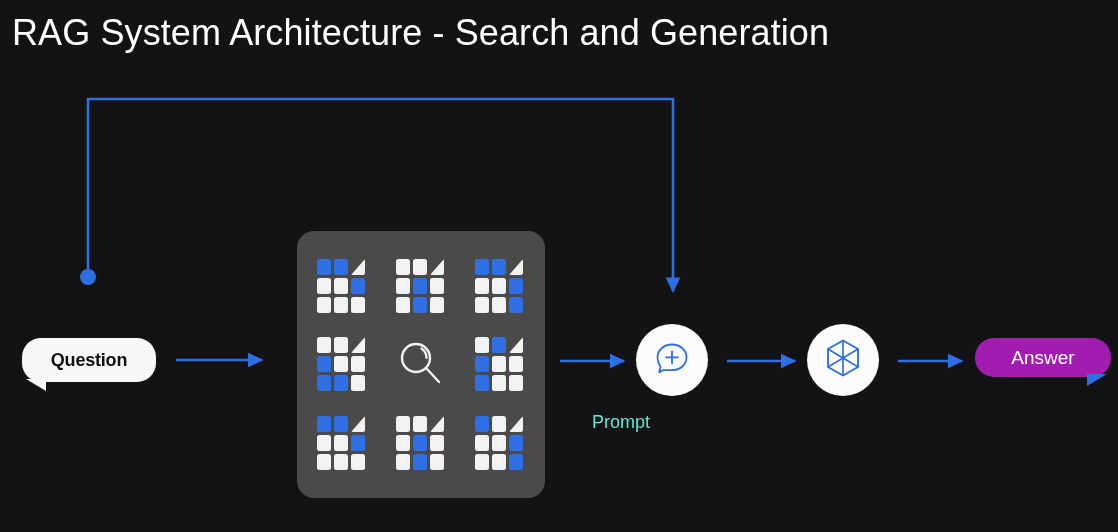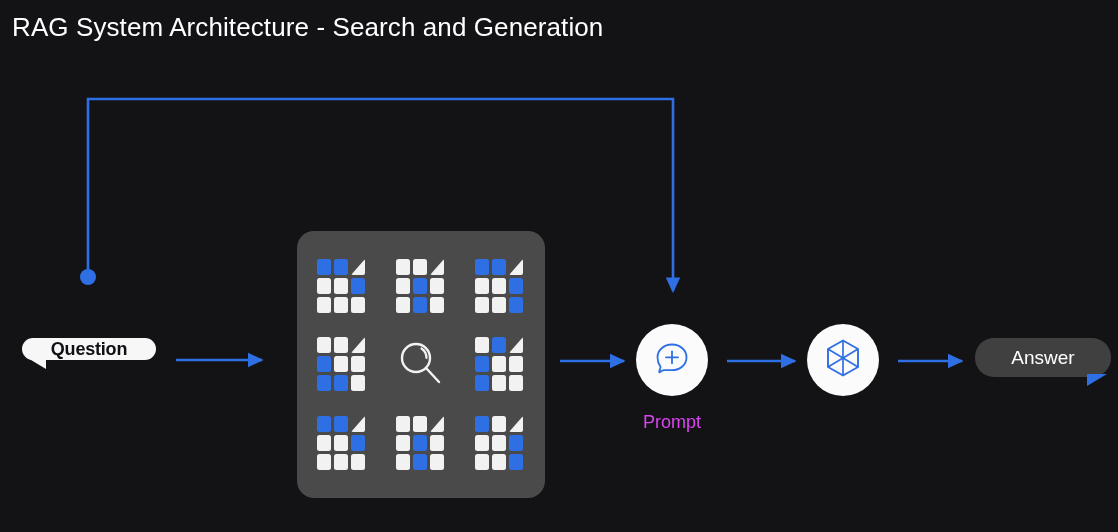--- a/index.html
+++ b/index.html
@@ -15,21 +15,21 @@
     overflow: hidden;
     font-family: "Liberation Sans", sans-serif;
     -webkit-font-smoothing: antialiased;
   }
 
   
   .title {
     position: absolute;
     left: 12px;
     top: 12px;
-    font-size: 26px;
+    font-size: 36px;
     color: #ffffff;
     letter-spacing: 0.1px;
     white-space: nowrap;
   }
 
   
   .retrieve-label {
     position: absolute;
     left: 296px;
     top: 185px;
@@ -107,21 +107,21 @@
     height: 56px;
   }
   .magnifier svg { position: absolute; left: 2px; top: 3px; }
 
   
   .question-bubble {
     position: absolute;
     left: 22px;
     top: 338px;
     width: 134px;
-    height: 22px;
+    height: 44px;
     background: #f7f7f7;
     border-radius: 19px;
     display: flex;
     align-items: center;
     justify-content: center;
   }
   .question-bubble .txt {
     font-size: 18px;
     font-weight: bold;
     color: #101014;
@@ -137,21 +137,21 @@
     border-bottom: 12px solid transparent;
   }
 
   
   .answer-bubble {
     position: absolute;
     left: 975px;
     top: 338px;
     width: 136px;
     height: 39px;
-    background: #404040;
+    background: #a21caf;
     border-radius: 19px;
     display: flex;
     align-items: center;
     justify-content: center;
   }
   .answer-bubble .txt {
     font-size: 19px;
     color: #ffffff;
   }
   .answer-bubble .tail {
@@ -171,23 +171,23 @@
     height: 72px;
     border-radius: 50%;
     background: #fbfbfb;
     display: flex;
     align-items: center;
     justify-content: center;
   }
   .node-label {
     position: absolute;
     width: 160px;
-    text-align: center;
+    text-align: left;
     font-size: 18px;
-    color: #d946ef;
+    color: #5eead4;
   }
   #prompt-circle { left: 636px; top: 324px; }
   #prompt-label  { left: 592px; top: 412px; }
   #llm-circle    { left: 807px; top: 324px; }
   #llm-label     { left: 762px; top: 412px; }
 
   
   #connectors {
     position: absolute;
     left: 0; top: 0;

